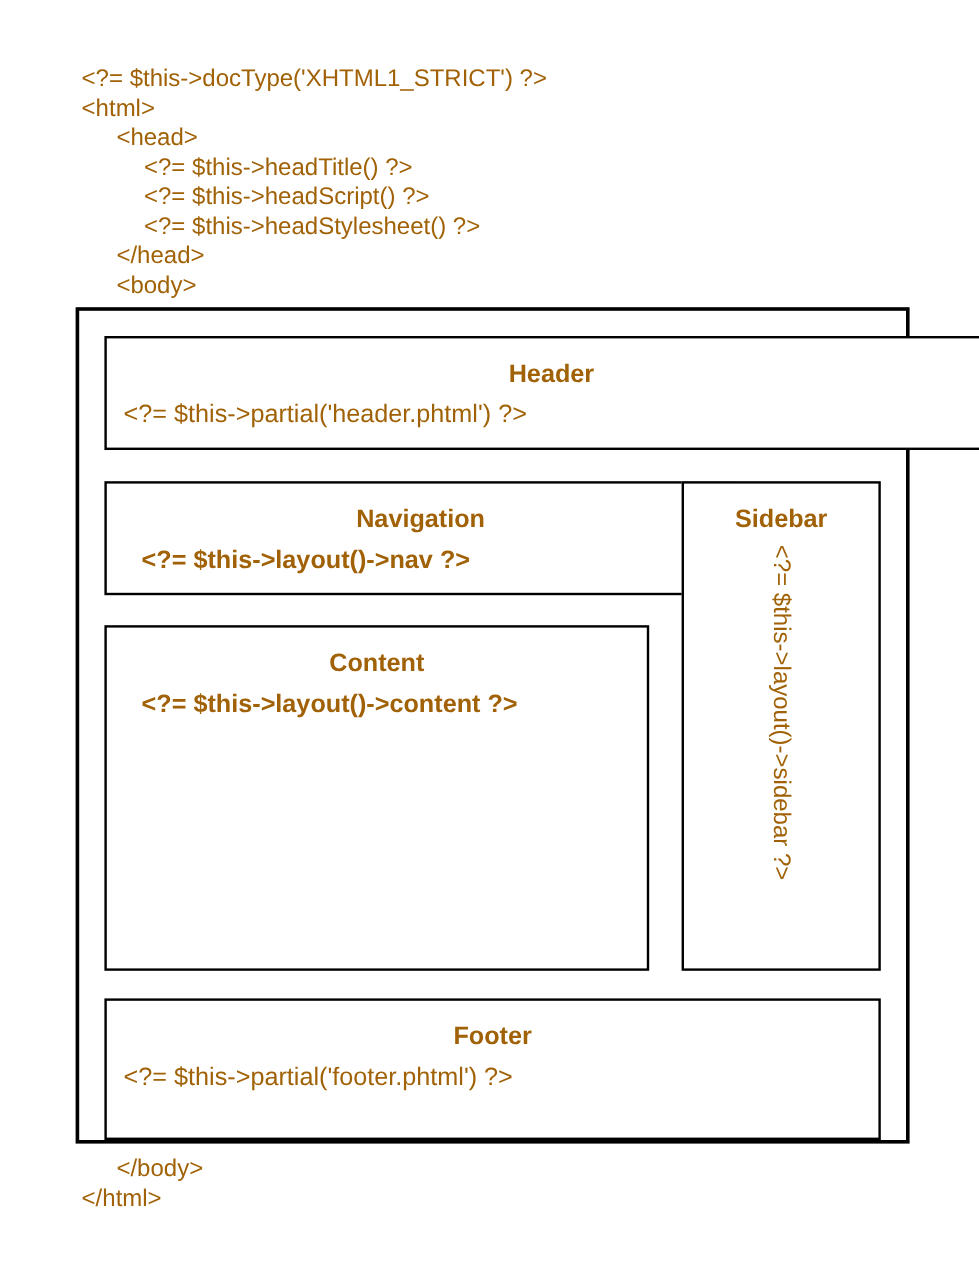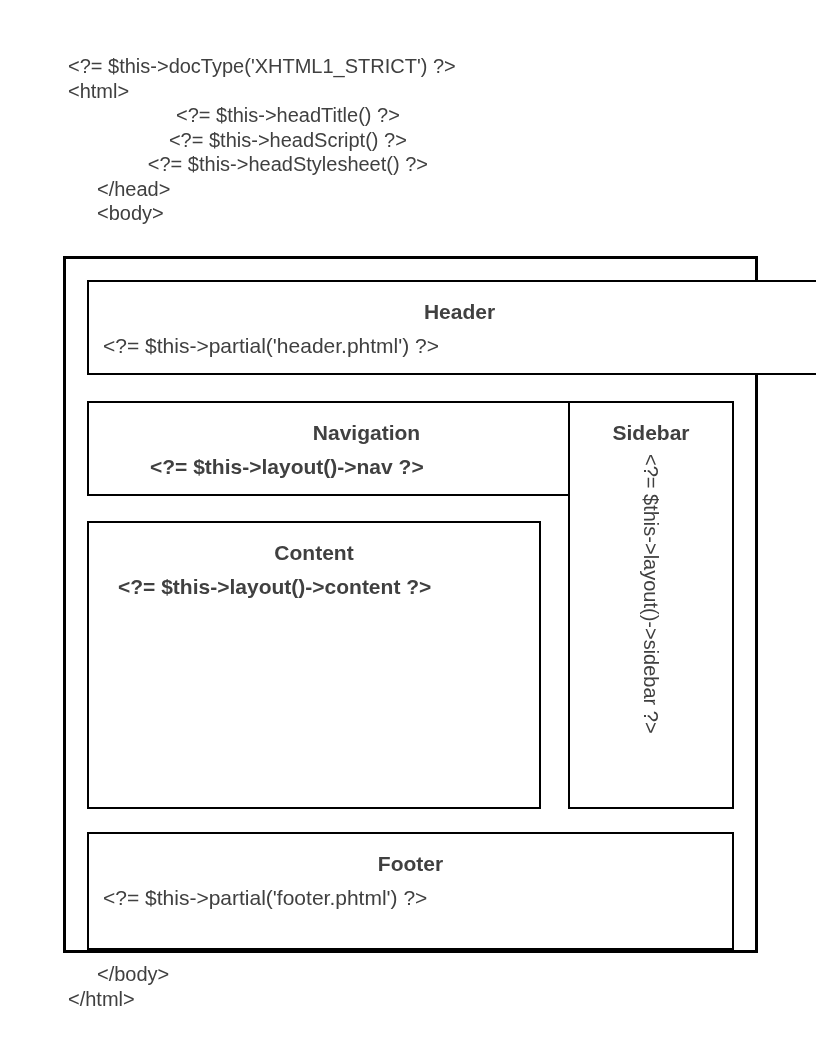--- a/index.html
+++ b/index.html
@@ -2,56 +2,56 @@
 <html><head>
 <meta charset="utf-8">
 <style>
   * { margin: 0; padding: 0; box-sizing: border-box; }
   html, body { background: #ffffff; }
   .page {
     position: relative;
     width: 816px;
     height: 1056px;
     background: #ffffff;
-    color: #404040;
+    color: #a16207;
     font-family: "Liberation Sans", sans-serif;
     overflow: hidden;
   }
 
   
   .code-block { position: absolute; }
   .code-top    { left: 68px; top: 54px; }
   .code-bottom { left: 68px; top: 962px; }
   .code-line {
     font-size: 20px;
     line-height: 24.5px;
     white-space: pre;
   }
   .indent-1 { padding-left: 29px; }
-  .indent-2 { padding-left: 52px; text-align: center; }
+  .indent-2 { padding-left: 52px; }
 
   
   .outer-box {
     position: absolute;
     left: 63px;
     top: 256px;
     width: 695px;
     height: 697px;
     border: 3px solid #000000;
     background: #ffffff;
   }
 
   
   .box {
     position: absolute;
     border: 2px solid #000000;
     background: #ffffff;
   }
   .header-box  { left: 21px;  top: 21px;  width: 745px; height: 95px; }
-  .nav-box     { left: 21px;  top: 142px; width: 527px; height: 95px; padding-left: 32px; }
+  .nav-box     { left: 21px;  top: 142px; width: 527px; height: 95px; }
   .content-box { left: 21px;  top: 262px; width: 454px; height: 288px; }
   .sidebar-box { left: 502px; top: 142px; width: 166px; height: 408px;
                  display: flex; flex-direction: column; align-items: center; }
   .footer-box  { left: 21px;  top: 573px; width: 647px; height: 118px; }
 
   .box-title {
     font-size: 21px;
     font-weight: bold;
     text-align: center;
     margin-top: 17px;
@@ -76,20 +76,21 @@
   }
 </style>
 </head>
 <body>
 
 <div class="page">
 
   <div class="code-block code-top">
     <div class="code-line">&lt;?= $this-&gt;docType('XHTML1_STRICT') ?&gt;</div>
     <div class="code-line">&lt;html&gt;</div>
+    <div class="code-line indent-1">&lt;head&gt;</div>
     <div class="code-line indent-2">&lt;?= $this-&gt;headTitle() ?&gt;</div>
     <div class="code-line indent-2">&lt;?= $this-&gt;headScript() ?&gt;</div>
     <div class="code-line indent-2">&lt;?= $this-&gt;headStylesheet() ?&gt;</div>
     <div class="code-line indent-1">&lt;/head&gt;</div>
     <div class="code-line indent-1">&lt;body&gt;</div>
   </div>
 
   <div class="outer-box">
 
     <div class="box header-box">

